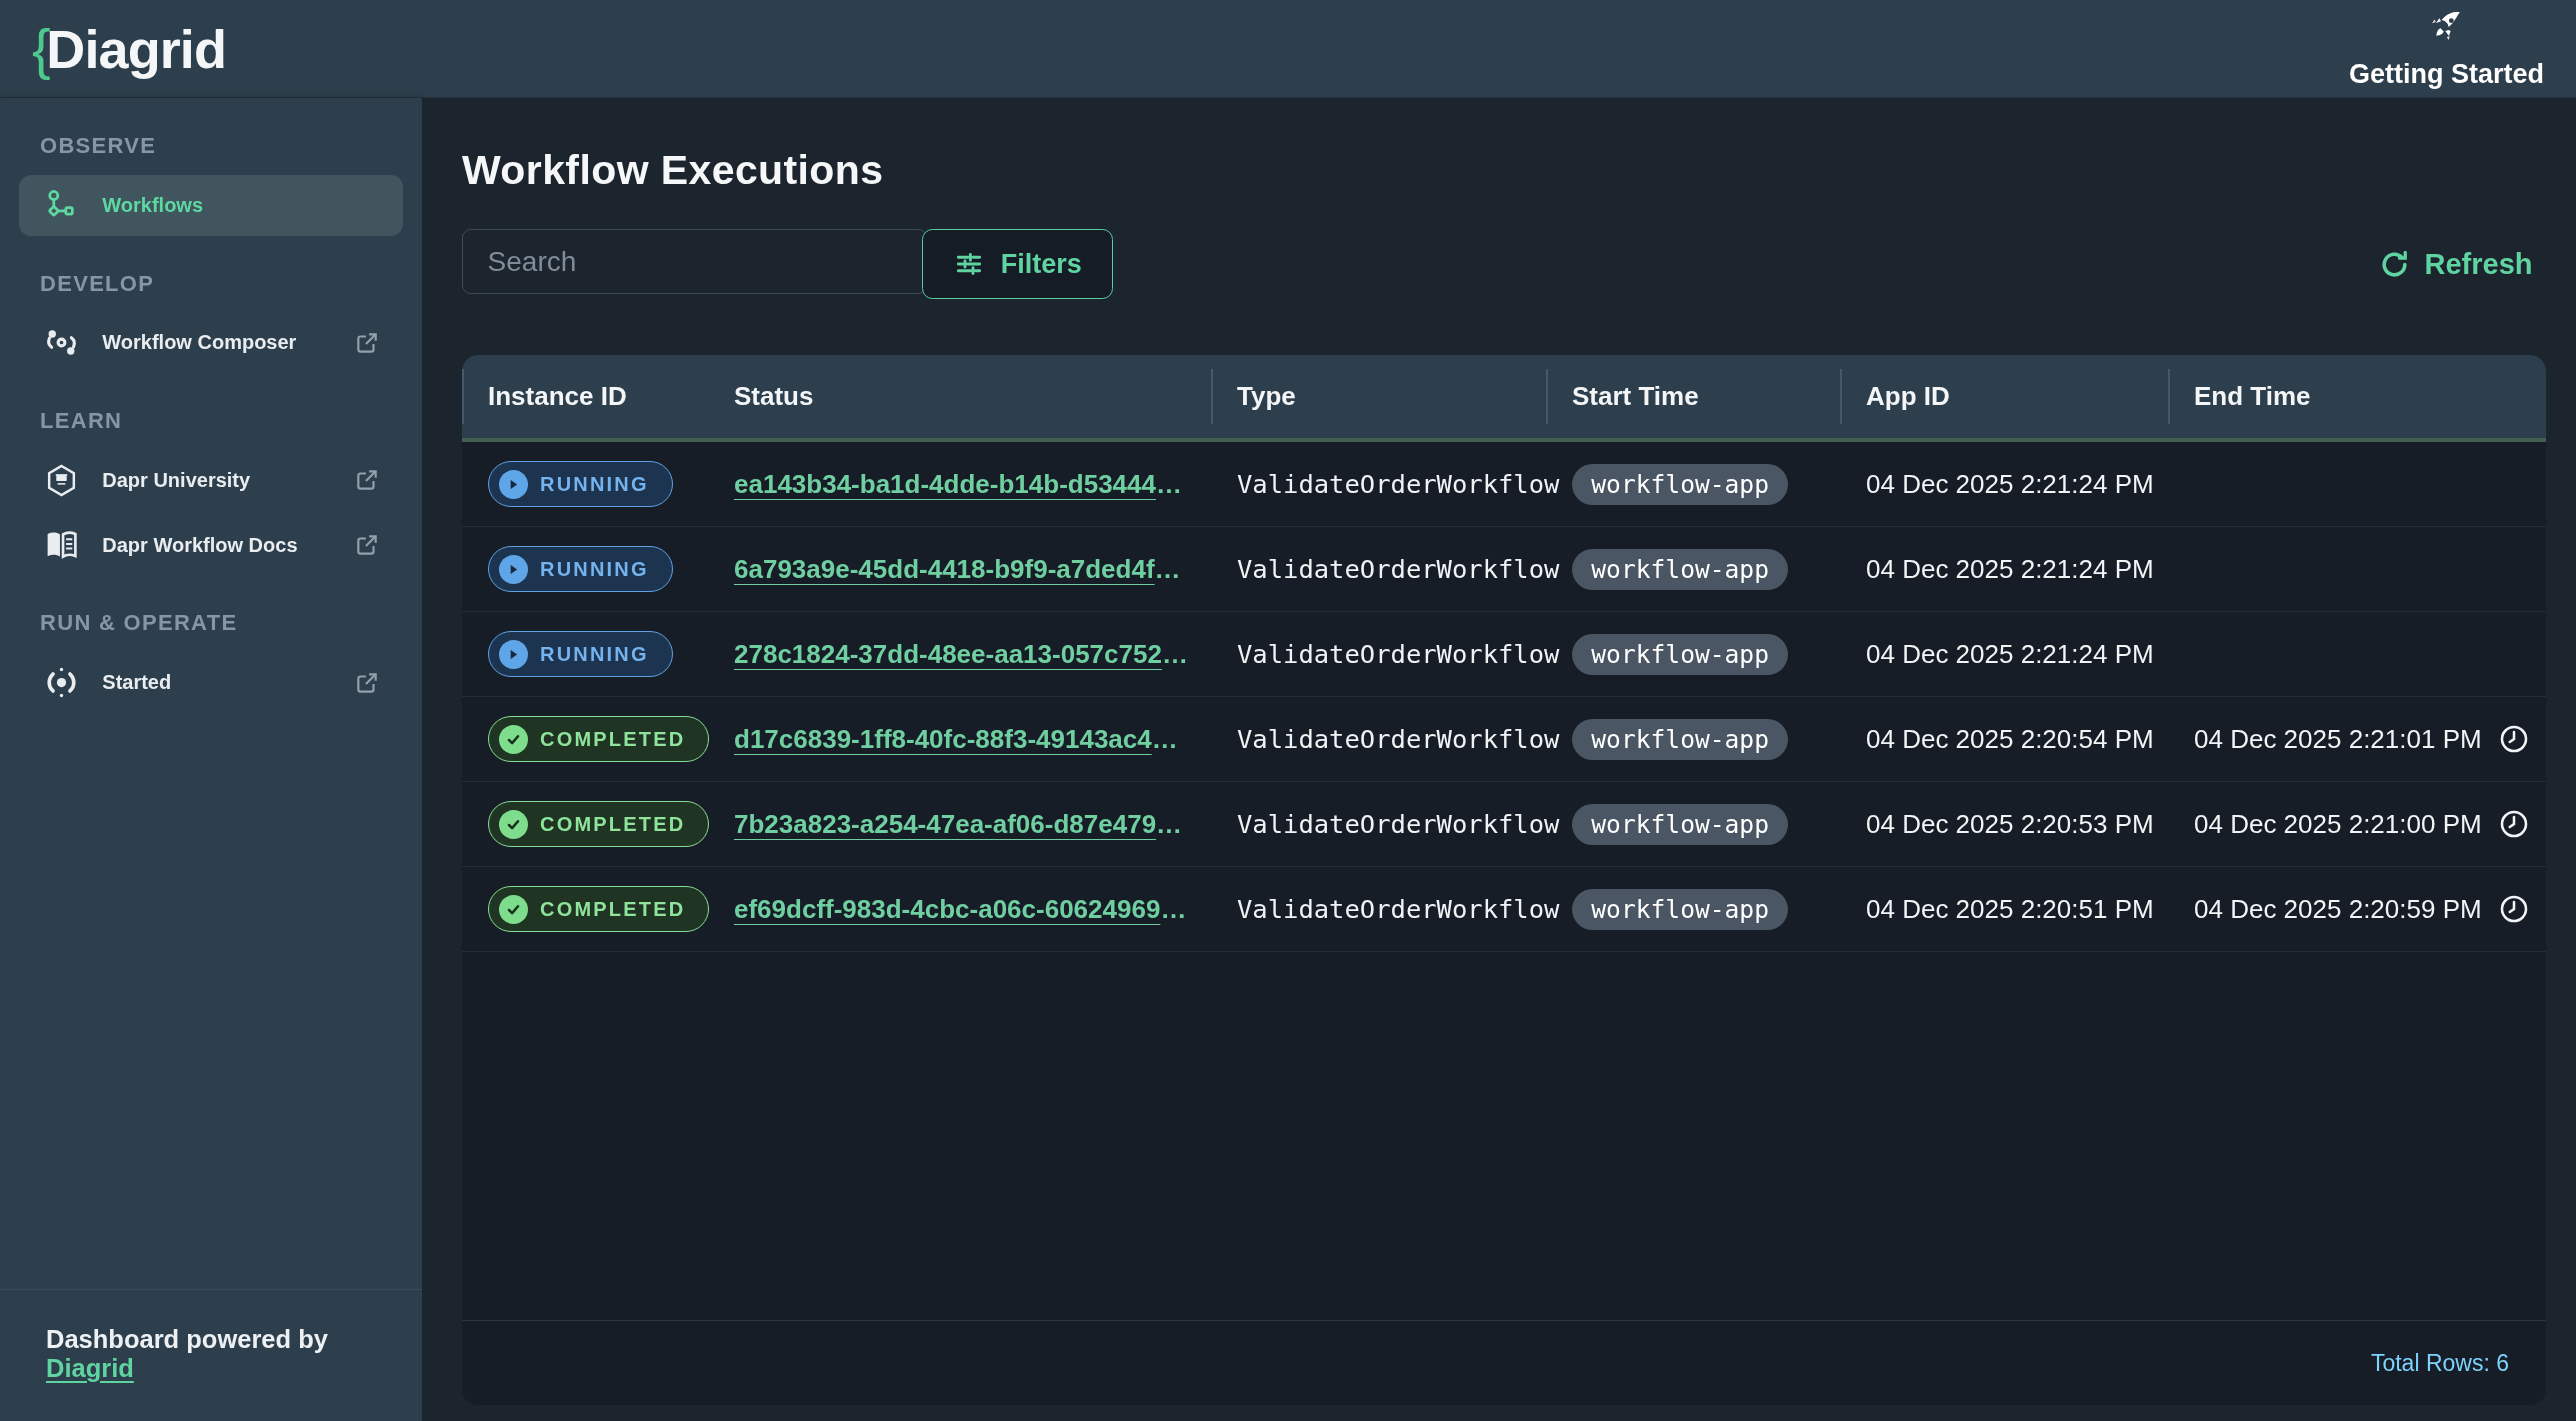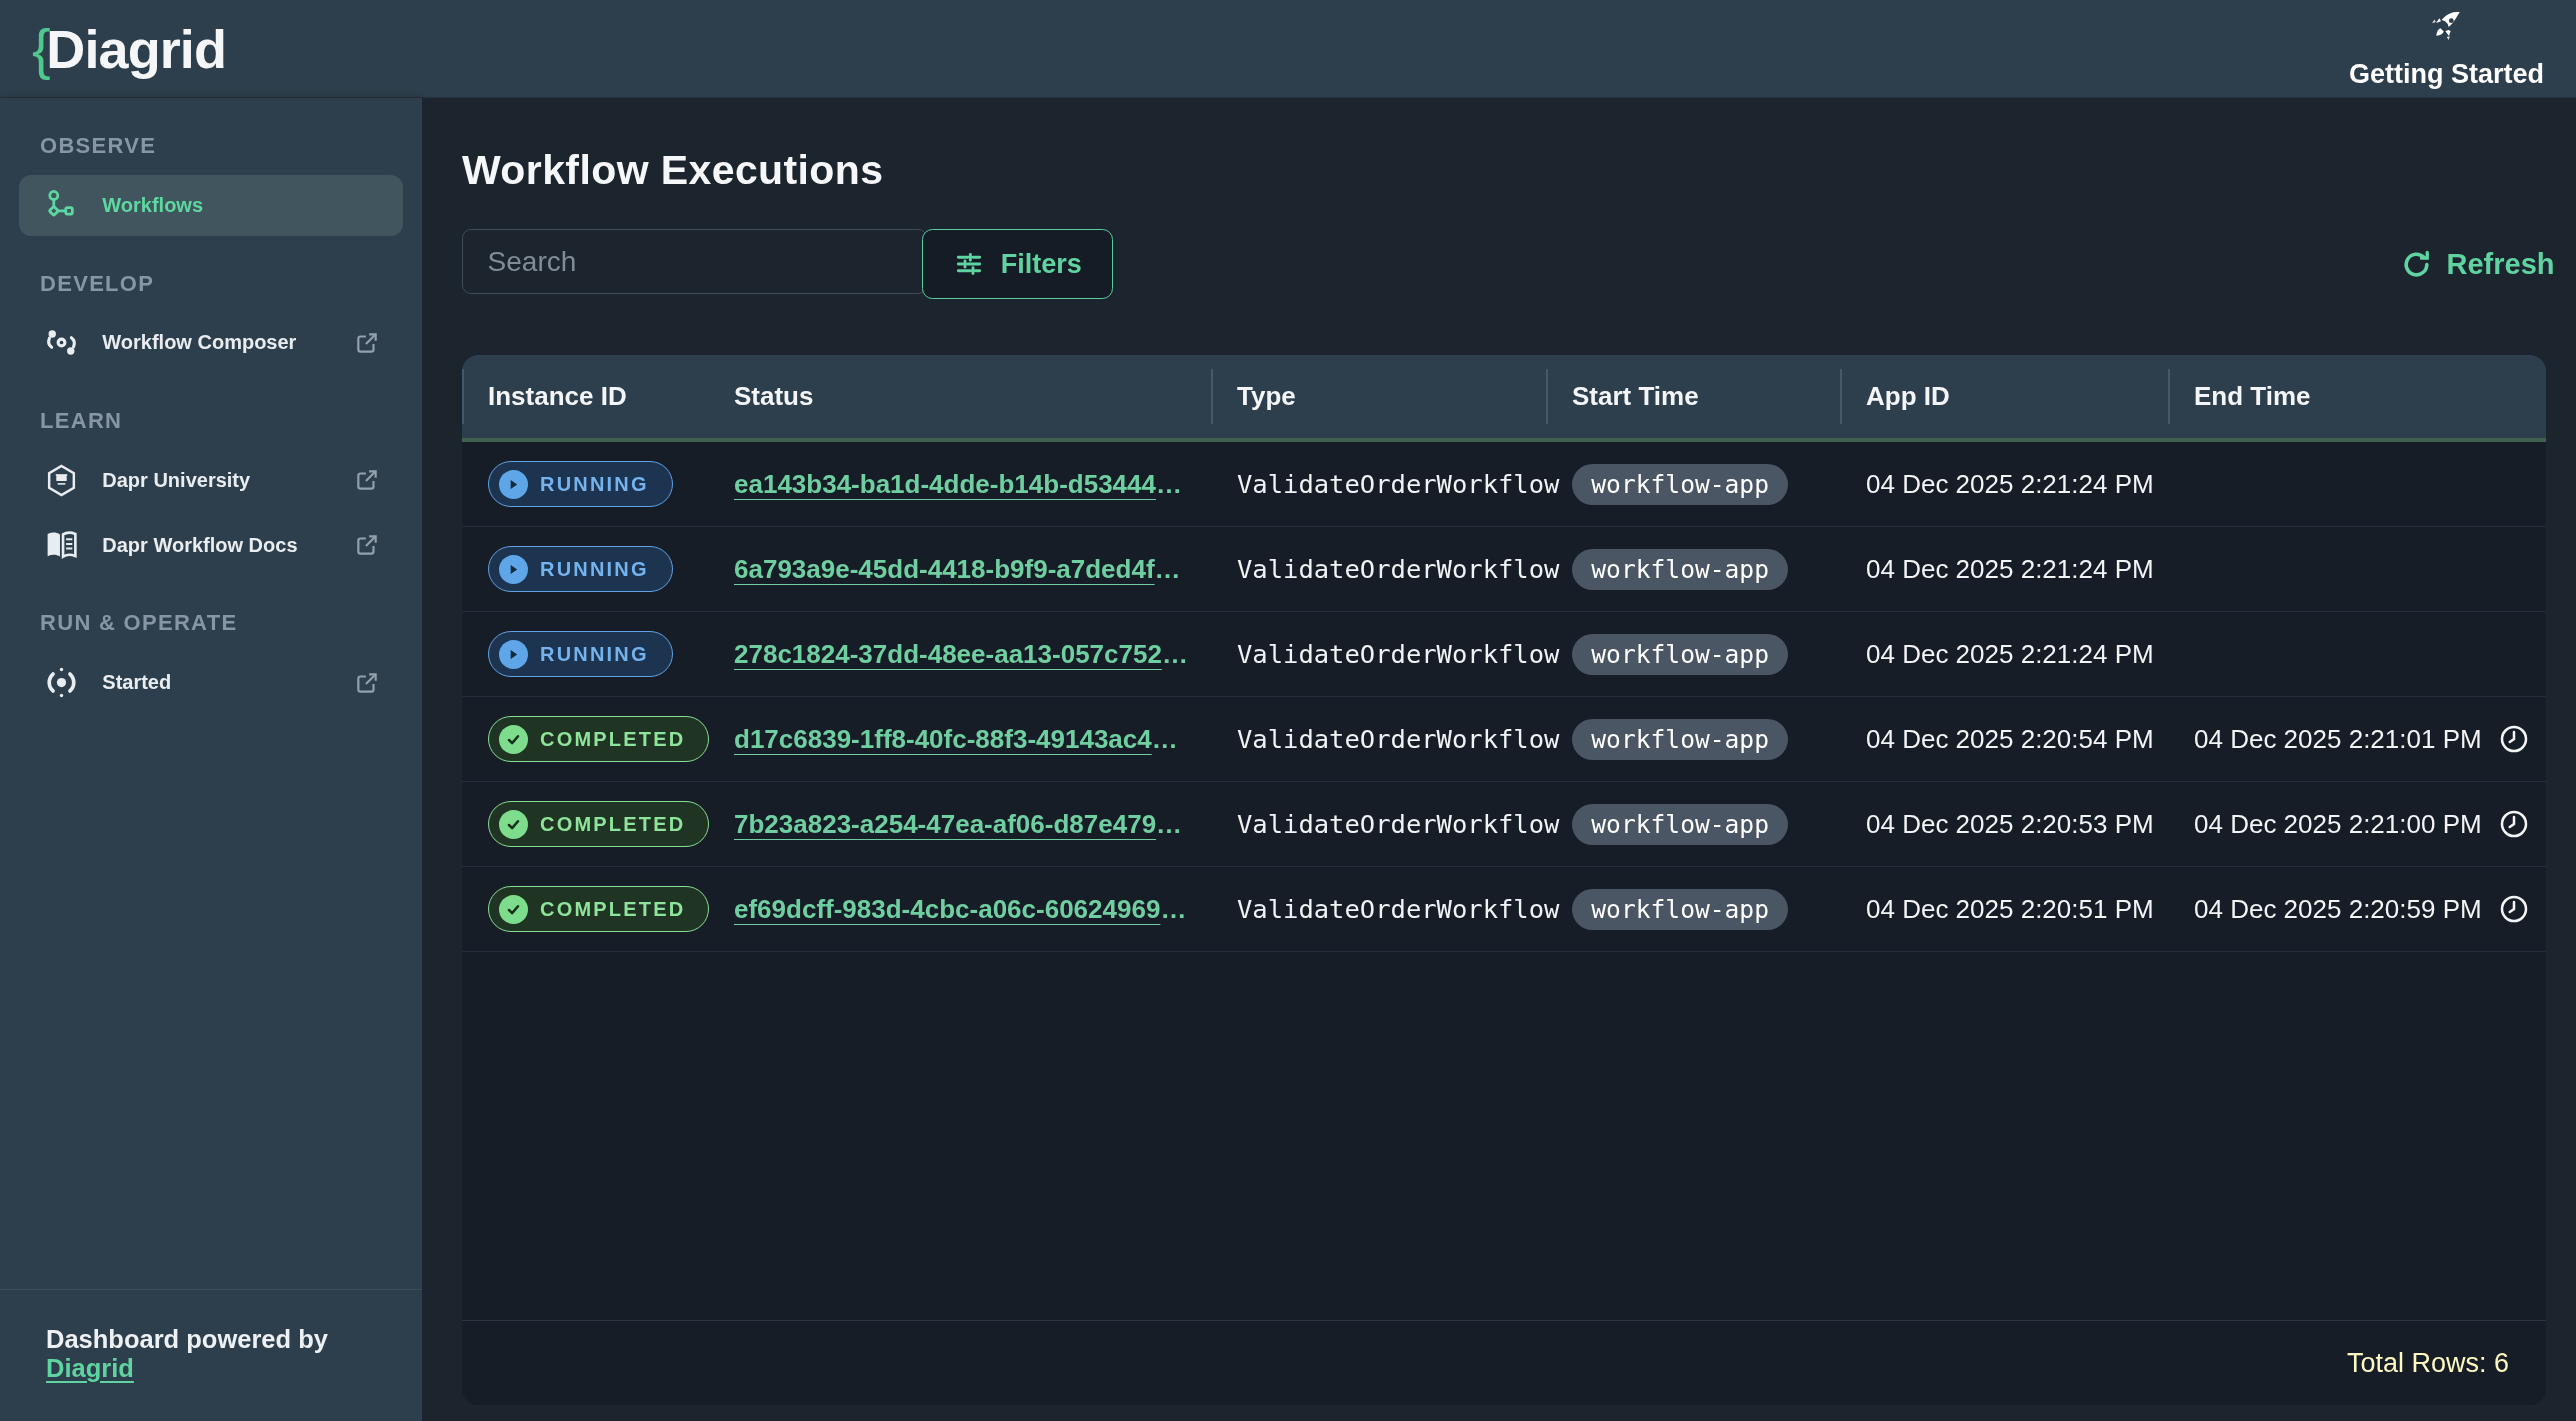--- a/index.html
+++ b/index.html
@@ -32,21 +32,21 @@
   .nav-item.active { background:#41555f; color:#5dd8a1; }
   .nav-item .nav-icon { width:39px; height:39px; display:flex; align-items:center; justify-content:center; flex:0 0 39px; }
   .nav-item .ext-icon { margin-left:auto; color:#93a1ad; display:flex; }
   .sidebar-footer {
     margin-top:auto; border-top:0.9px solid #3b4b58; padding:35px 0 39px 46px;
     font-size:25.5px; font-weight:700; color:#eef1f3;
   }
   .sidebar-footer a { color:#5fd3a0; text-decoration:underline; text-underline-offset:4.4px; cursor:pointer; }
 
   
-  .main { flex:1; background:#1c242e; padding:0 18px 0 40px; display:flex; flex-direction:column; min-width:0; }
+  .main { flex:1; background:#1c242e; padding:0 40px 0 40px; display:flex; flex-direction:column; min-width:0; }
   .page-title { margin-top:49px; font-size:41px; font-weight:700; color:#f5f7f8; letter-spacing:0.4px; }
   .controls-row { margin-top:35px; display:flex; }
   .search-input {
     width:465px; height:65px; background:transparent; border:0.9px solid #404b58; border-radius:8.8px;
     padding:0 24.6px; font-size:28px; color:#e8ecef; font-family:"Liberation Sans", sans-serif; outline:none;
   }
   .search-input::placeholder { color:#828c99; }
   .filters-btn {
     margin-left:-5.3px; height:70px; padding:0 30px; border:1.8px solid #59cfa0; border-radius:10.5px;
     background:#151c26; color:#5fd3a0; font-size:27px; font-weight:700;
@@ -82,21 +82,21 @@
 
   .id-link { color:#6fcfa0; font-size:26px; font-weight:700; text-decoration:underline; text-underline-offset:6.1px; text-decoration-thickness:1.8px; cursor:pointer; white-space:nowrap; overflow:hidden; text-overflow:ellipsis; max-width:456px; }
   .type-text { font-family:"DejaVu Sans Mono", monospace; font-size:25.5px; color:#f0f3f5; white-space:nowrap; }
   .app-pill { display:inline-block; background:#4a5663; color:#ffffff; font-family:"DejaVu Sans Mono", monospace; font-size:24.6px; padding:6.1px 19.3px; border-radius:23px; white-space:nowrap; }
   .time-text { font-size:26px; color:#f2f4f6; white-space:nowrap; }
   .end-wrap { display:flex; align-items:center; gap:16px;text-align:center; }
   .end-wrap .clock { display:none; flex:0 0 auto; }
   .end-wrap.has-end .clock { display:block; }
 
   .table-spacer { flex:1; }
-  .tfoot { flex:0 0 85px; border-top:0.9px solid #2c3642; display:flex; align-items:center; justify-content:flex-end; padding-right:37px; font-size:27px; color:#fef9c3; }
+  .tfoot { flex:0 0 85px; border-top:0.9px solid #2c3642; display:flex; align-items:center; justify-content:flex-end; padding-right:37px; font-size:23px; color:#7dd3fc; }
 
   svg { display:block; }
 </style>
 </head>
 <body>
 
 <div class="app">
 
   <div class="topbar">
     <div class="logo">

